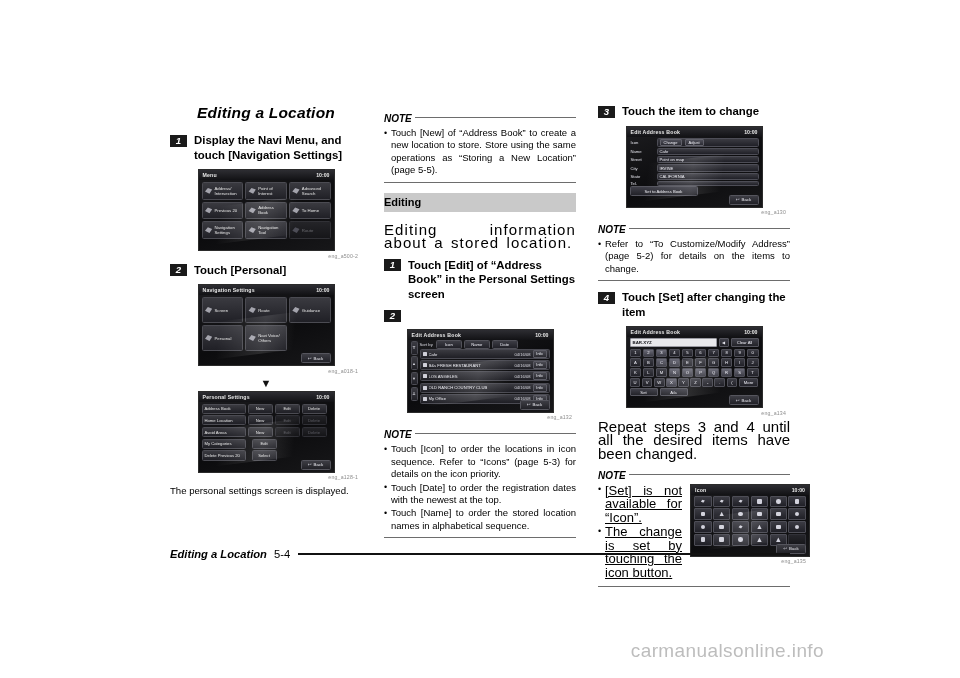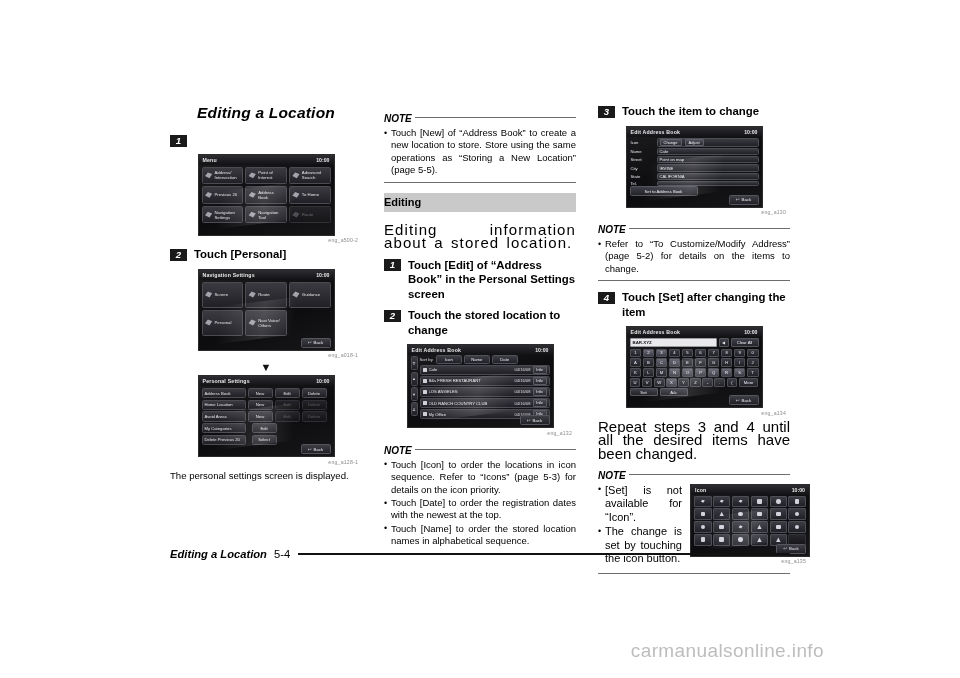--- a/index.html
+++ b/index.html
@@ -50,21 +50,21 @@
   .note-hd .rule{flex:1 1 auto;height:1px;background:#6d6d6d;position:relative;top:-1px;}
   .note ul{list-style:none;margin:3px 0 0 0;padding:0;}
   .note li{
     font-size:9.5px;line-height:12.4px;text-align:justify;
     padding-left:7px;position:relative;margin-bottom:1px;
   }
   .note li::before{content:"\2022";position:absolute;left:0;top:-0.5px;font-size:9px;}
   .note .endrule{height:1px;background:#6d6d6d;margin-top:5px;}
   .note-split{display:flex;gap:8px;align-items:flex-start;}
   .note-split .txtside{flex:0 0 84px;}
-  .note-split .txtside li{font-size:11px;line-height:13.6px;}
+  .note-split .txtside li{font-size:13px;line-height:13.6px;text-decoration:underline;}
 
   
   .sec-bar{
     background:#c9c9c9;color:#000;
     font-size:11px;font-weight:bold;padding:3.5px 0 3.5px 0;margin:10px 0 11px 0;
   }
 
   
   .fig{margin:3px 0 4px 0;}
   .fig .shot{
@@ -225,20 +225,21 @@
 <div class="page">
 
   <div class="cols">
 
     <div class="col col-1">
 
       <h1 class="sec-title">Editing a Location</h1>
 
       <div class="step">
         <span class="num">1</span>
+        <span class="txt">Display the Navi Menu, and touch [Navigation Settings]</span>
       </div>
 
       <div class="fig">
         <div class="shot">
           <div class="sc">
             <div class="tbar">
               <span class="t">Menu</span>
               <span class="clk">10:00</span>
             </div>
             <div class="grid3">
@@ -392,21 +393,20 @@
 
       <p class="body-txt spaced">Editing information about a stored location.</p>
 
       <div class="step">
         <span class="num">1</span>
         <span class="txt">Touch [Edit] of “Address Book” in the Personal Settings screen</span>
       </div>
 
       <div class="step">
         <span class="num">2</span>
-        <span class="txt">Touch the stored location to change</span>
       </div>
 
       <div class="fig w145">
         <div class="shot">
           <div class="sc">
             <div class="tbar">
               <span class="t">Edit Address Book</span>
               <span class="clk">10:00</span>
             </div>
             <div class="lst">

